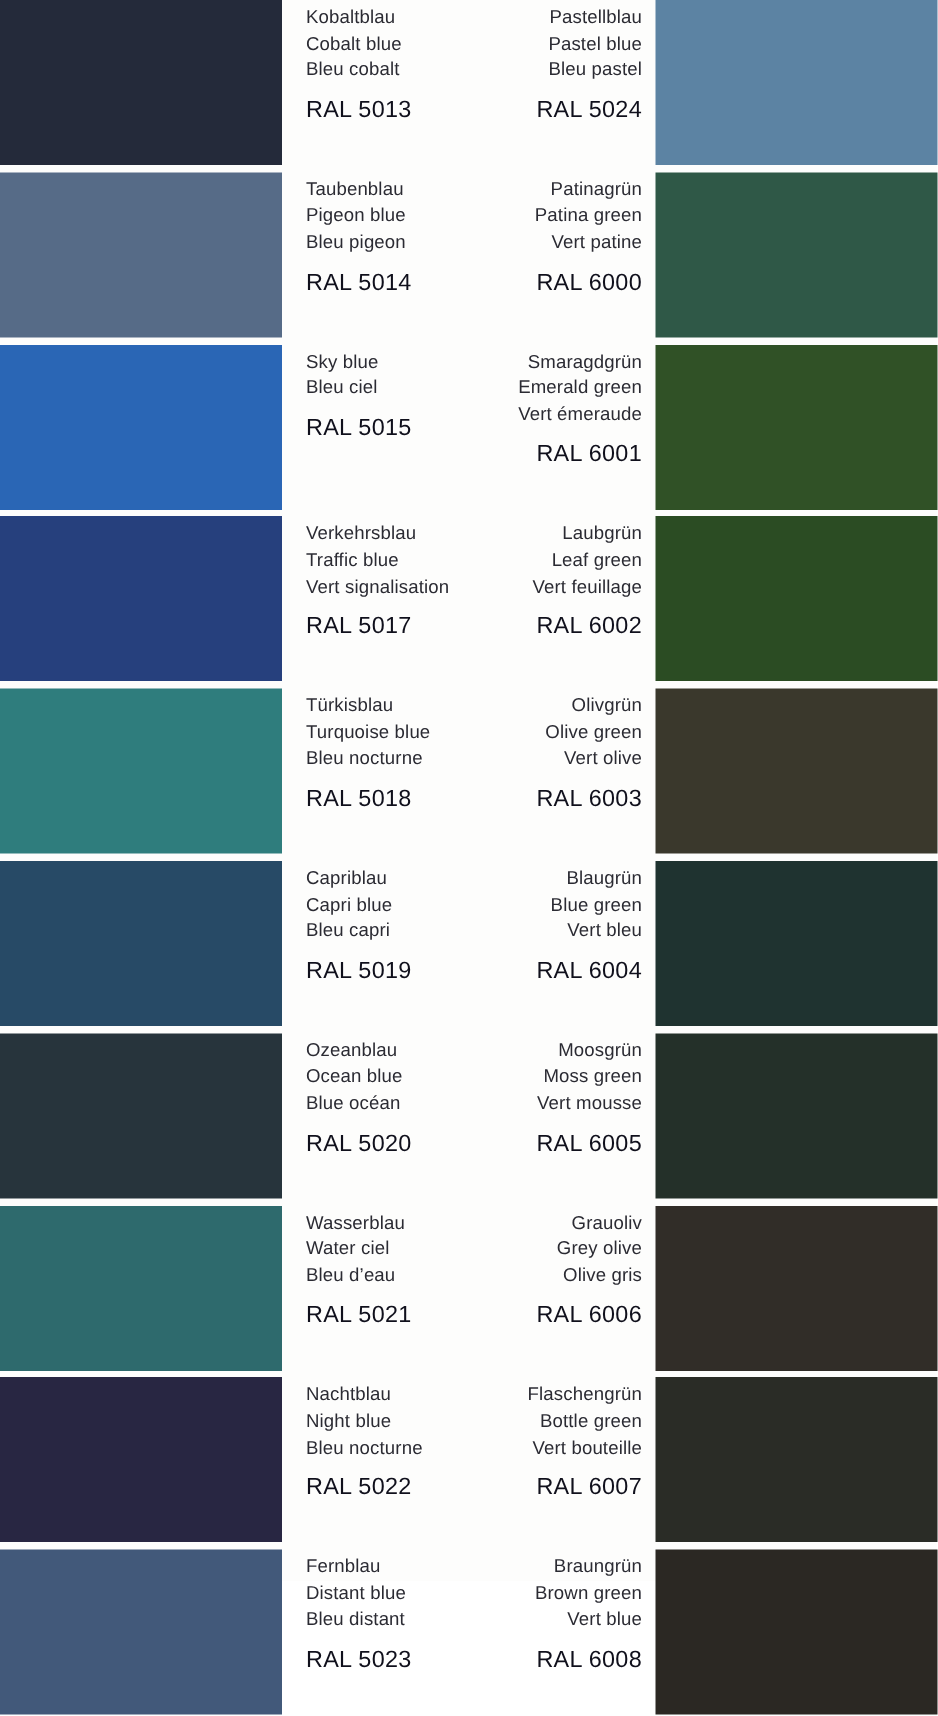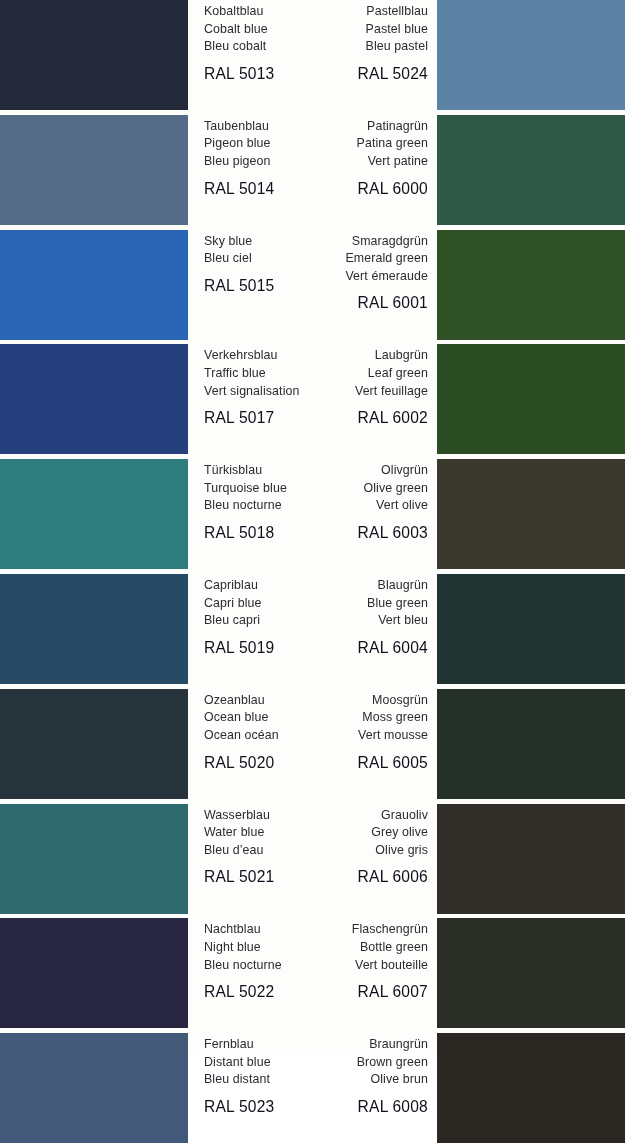--- a/index.html
+++ b/index.html
@@ -177,36 +177,36 @@
         <div class="name">Vert bleu</div>
         <div class="code">RAL 6004</div>
       </div>
       <div class="swatch-right" style="background: rgb(31, 51, 48);"></div>
     </div>
     <div class="row">
       <div class="swatch-left" style="background: rgb(39, 52, 60);"></div>
       <div class="label label-left">
         <div class="name">Ozeanblau</div>
         <div class="name">Ocean blue</div>
-        <div class="name">Ocean océan</div>
+        <div class="name">Blue océan</div>
         <div class="code">RAL 5020</div>
       </div>
       <div class="label label-right">
         <div class="name">Moosgrün</div>
         <div class="name">Moss green</div>
         <div class="name">Vert mousse</div>
         <div class="code">RAL 6005</div>
       </div>
       <div class="swatch-right" style="background: rgb(36, 48, 41);"></div>
     </div>
     <div class="row">
       <div class="swatch-left" style="background: rgb(46, 106, 109);"></div>
       <div class="label label-left">
         <div class="name">Wasserblau</div>
-        <div class="name">Water blue</div>
+        <div class="name">Water ciel</div>
         <div class="name">Bleu d’eau</div>
         <div class="code">RAL 5021</div>
       </div>
       <div class="label label-right">
         <div class="name">Grauoliv</div>
         <div class="name">Grey olive</div>
         <div class="name">Olive gris</div>
         <div class="code">RAL 6006</div>
       </div>
       <div class="swatch-right" style="background: rgb(49, 45, 40);"></div>
@@ -231,18 +231,18 @@
       <div class="swatch-left" style="background: rgb(66, 89, 122);"></div>
       <div class="label label-left">
         <div class="name">Fernblau</div>
         <div class="name">Distant blue</div>
         <div class="name">Bleu distant</div>
         <div class="code">RAL 5023</div>
       </div>
       <div class="label label-right">
         <div class="name">Braungrün</div>
         <div class="name">Brown green</div>
-        <div class="name">Olive brun</div>
+        <div class="name">Vert blue</div>
         <div class="code">RAL 6008</div>
       </div>
       <div class="swatch-right" style="background: rgb(43, 40, 35);"></div>
     </div>
   </div>
 
 </body></html>

